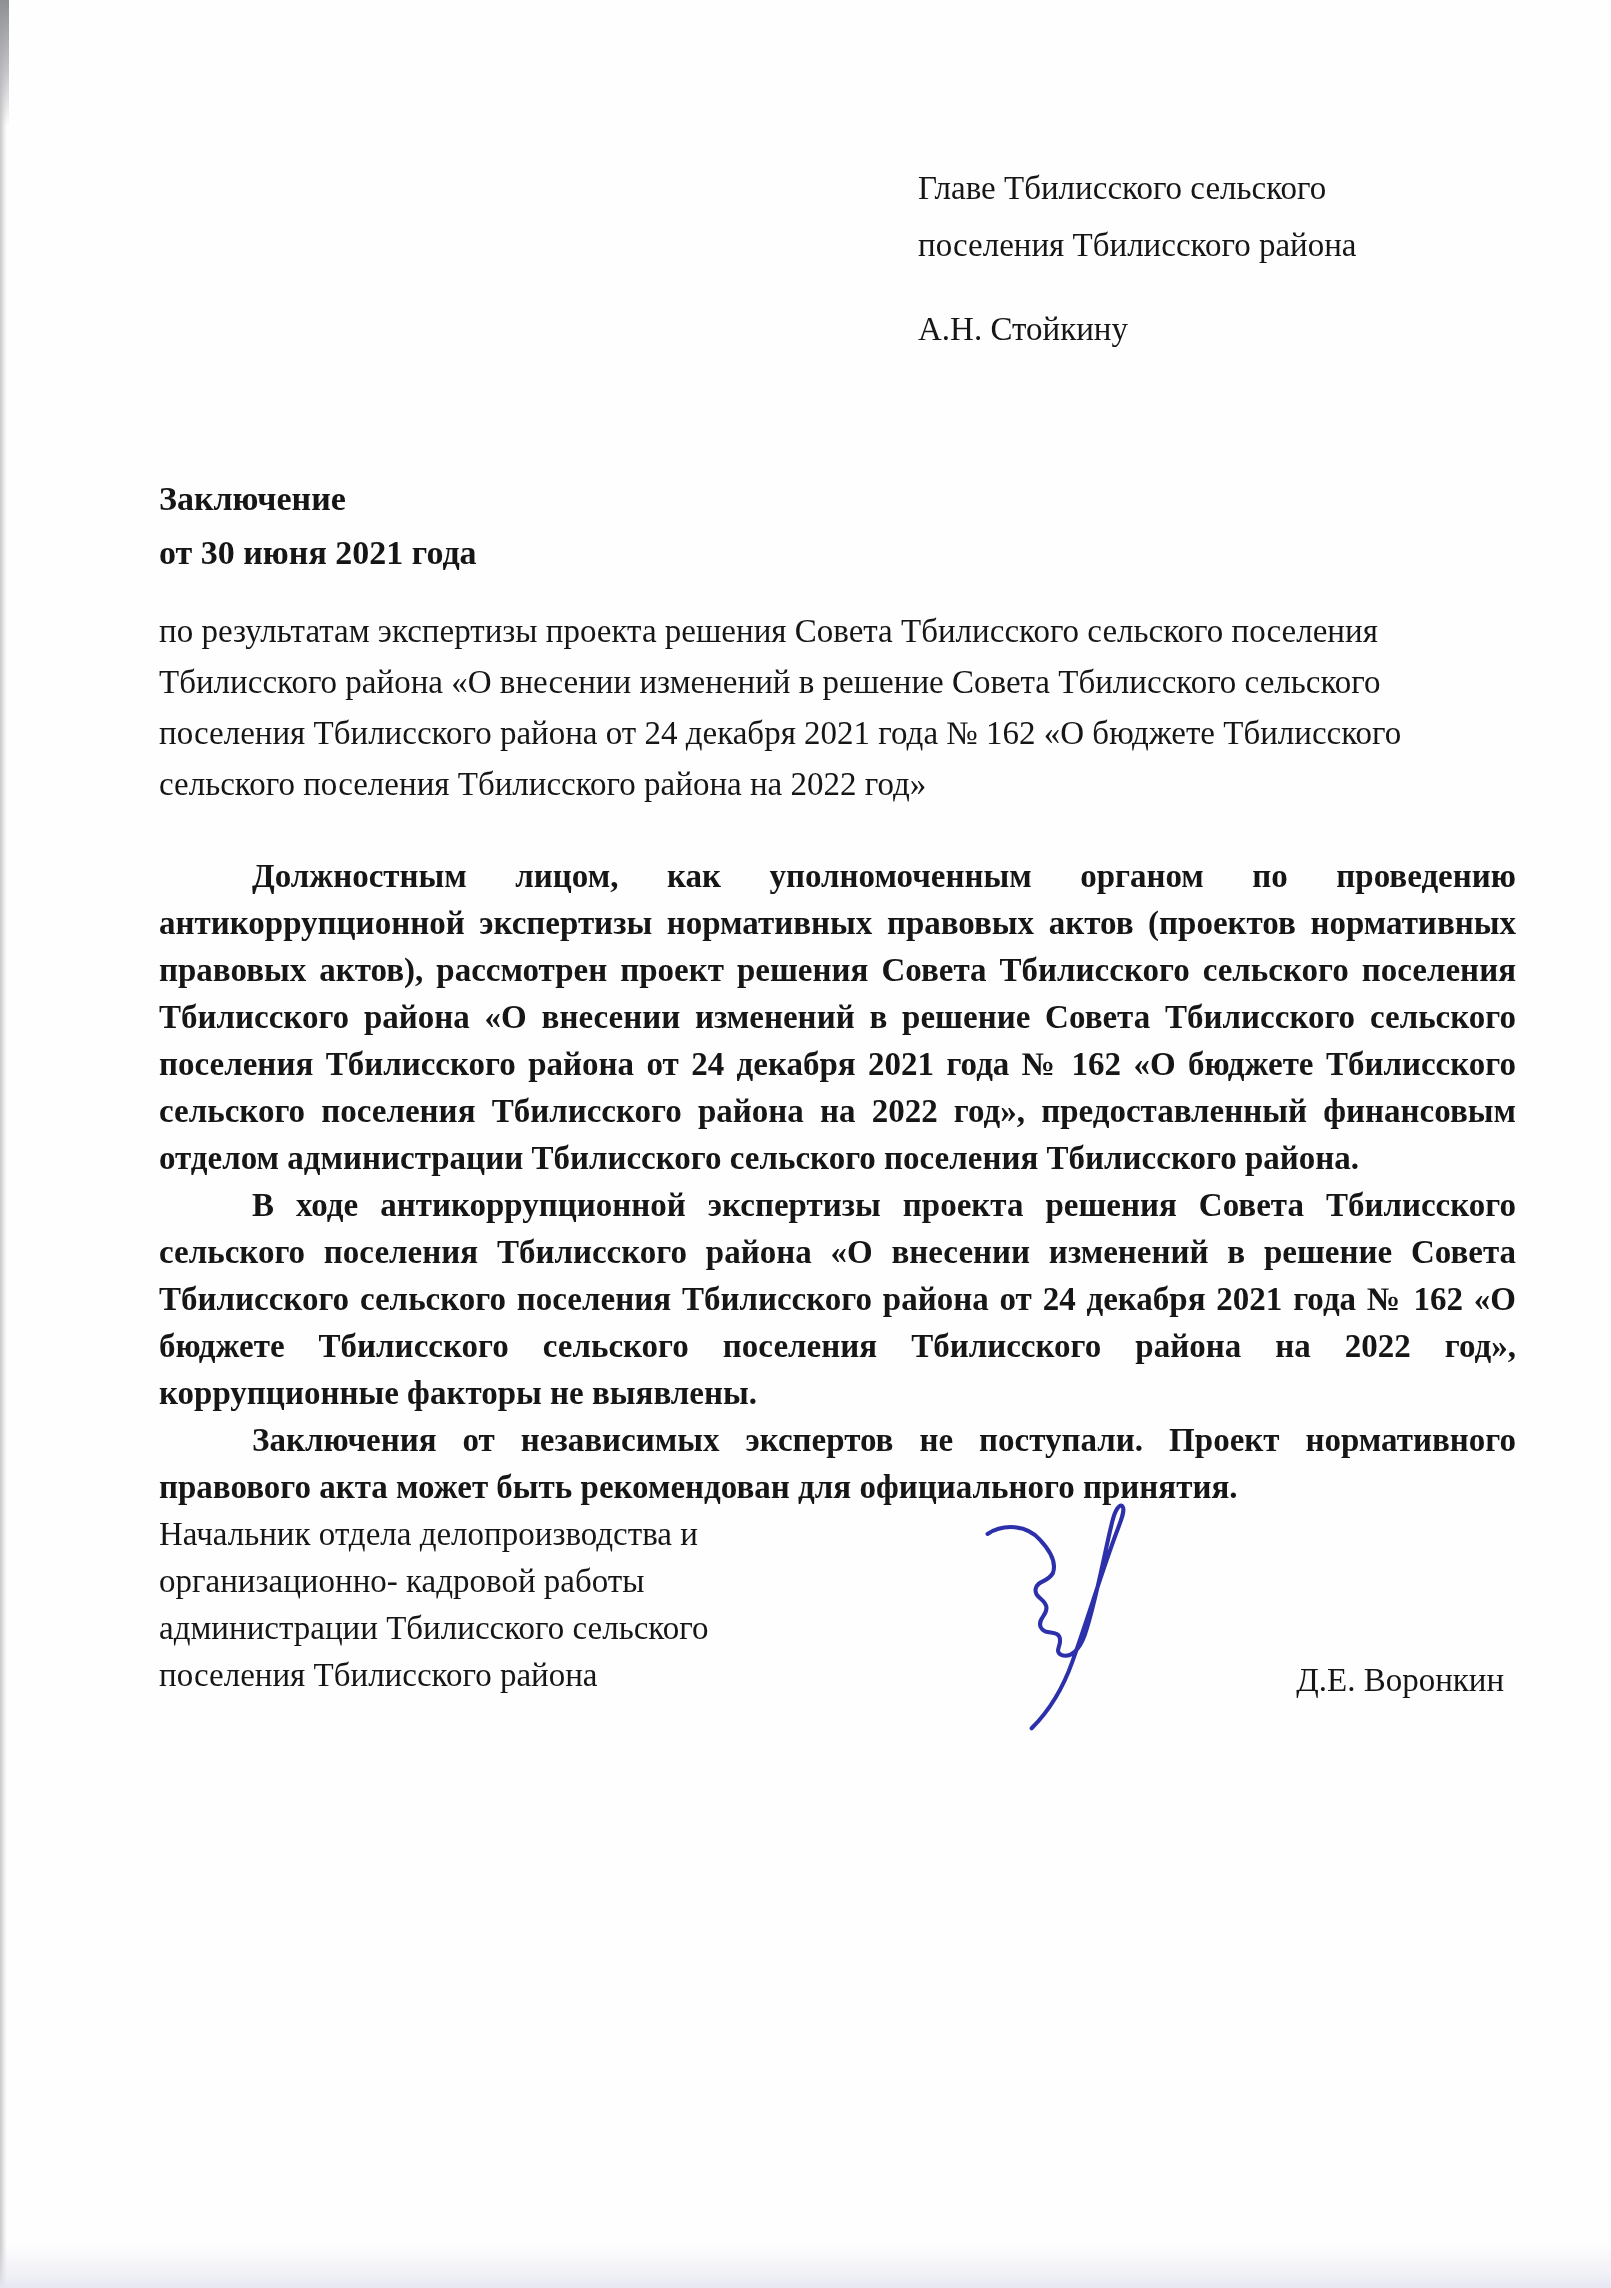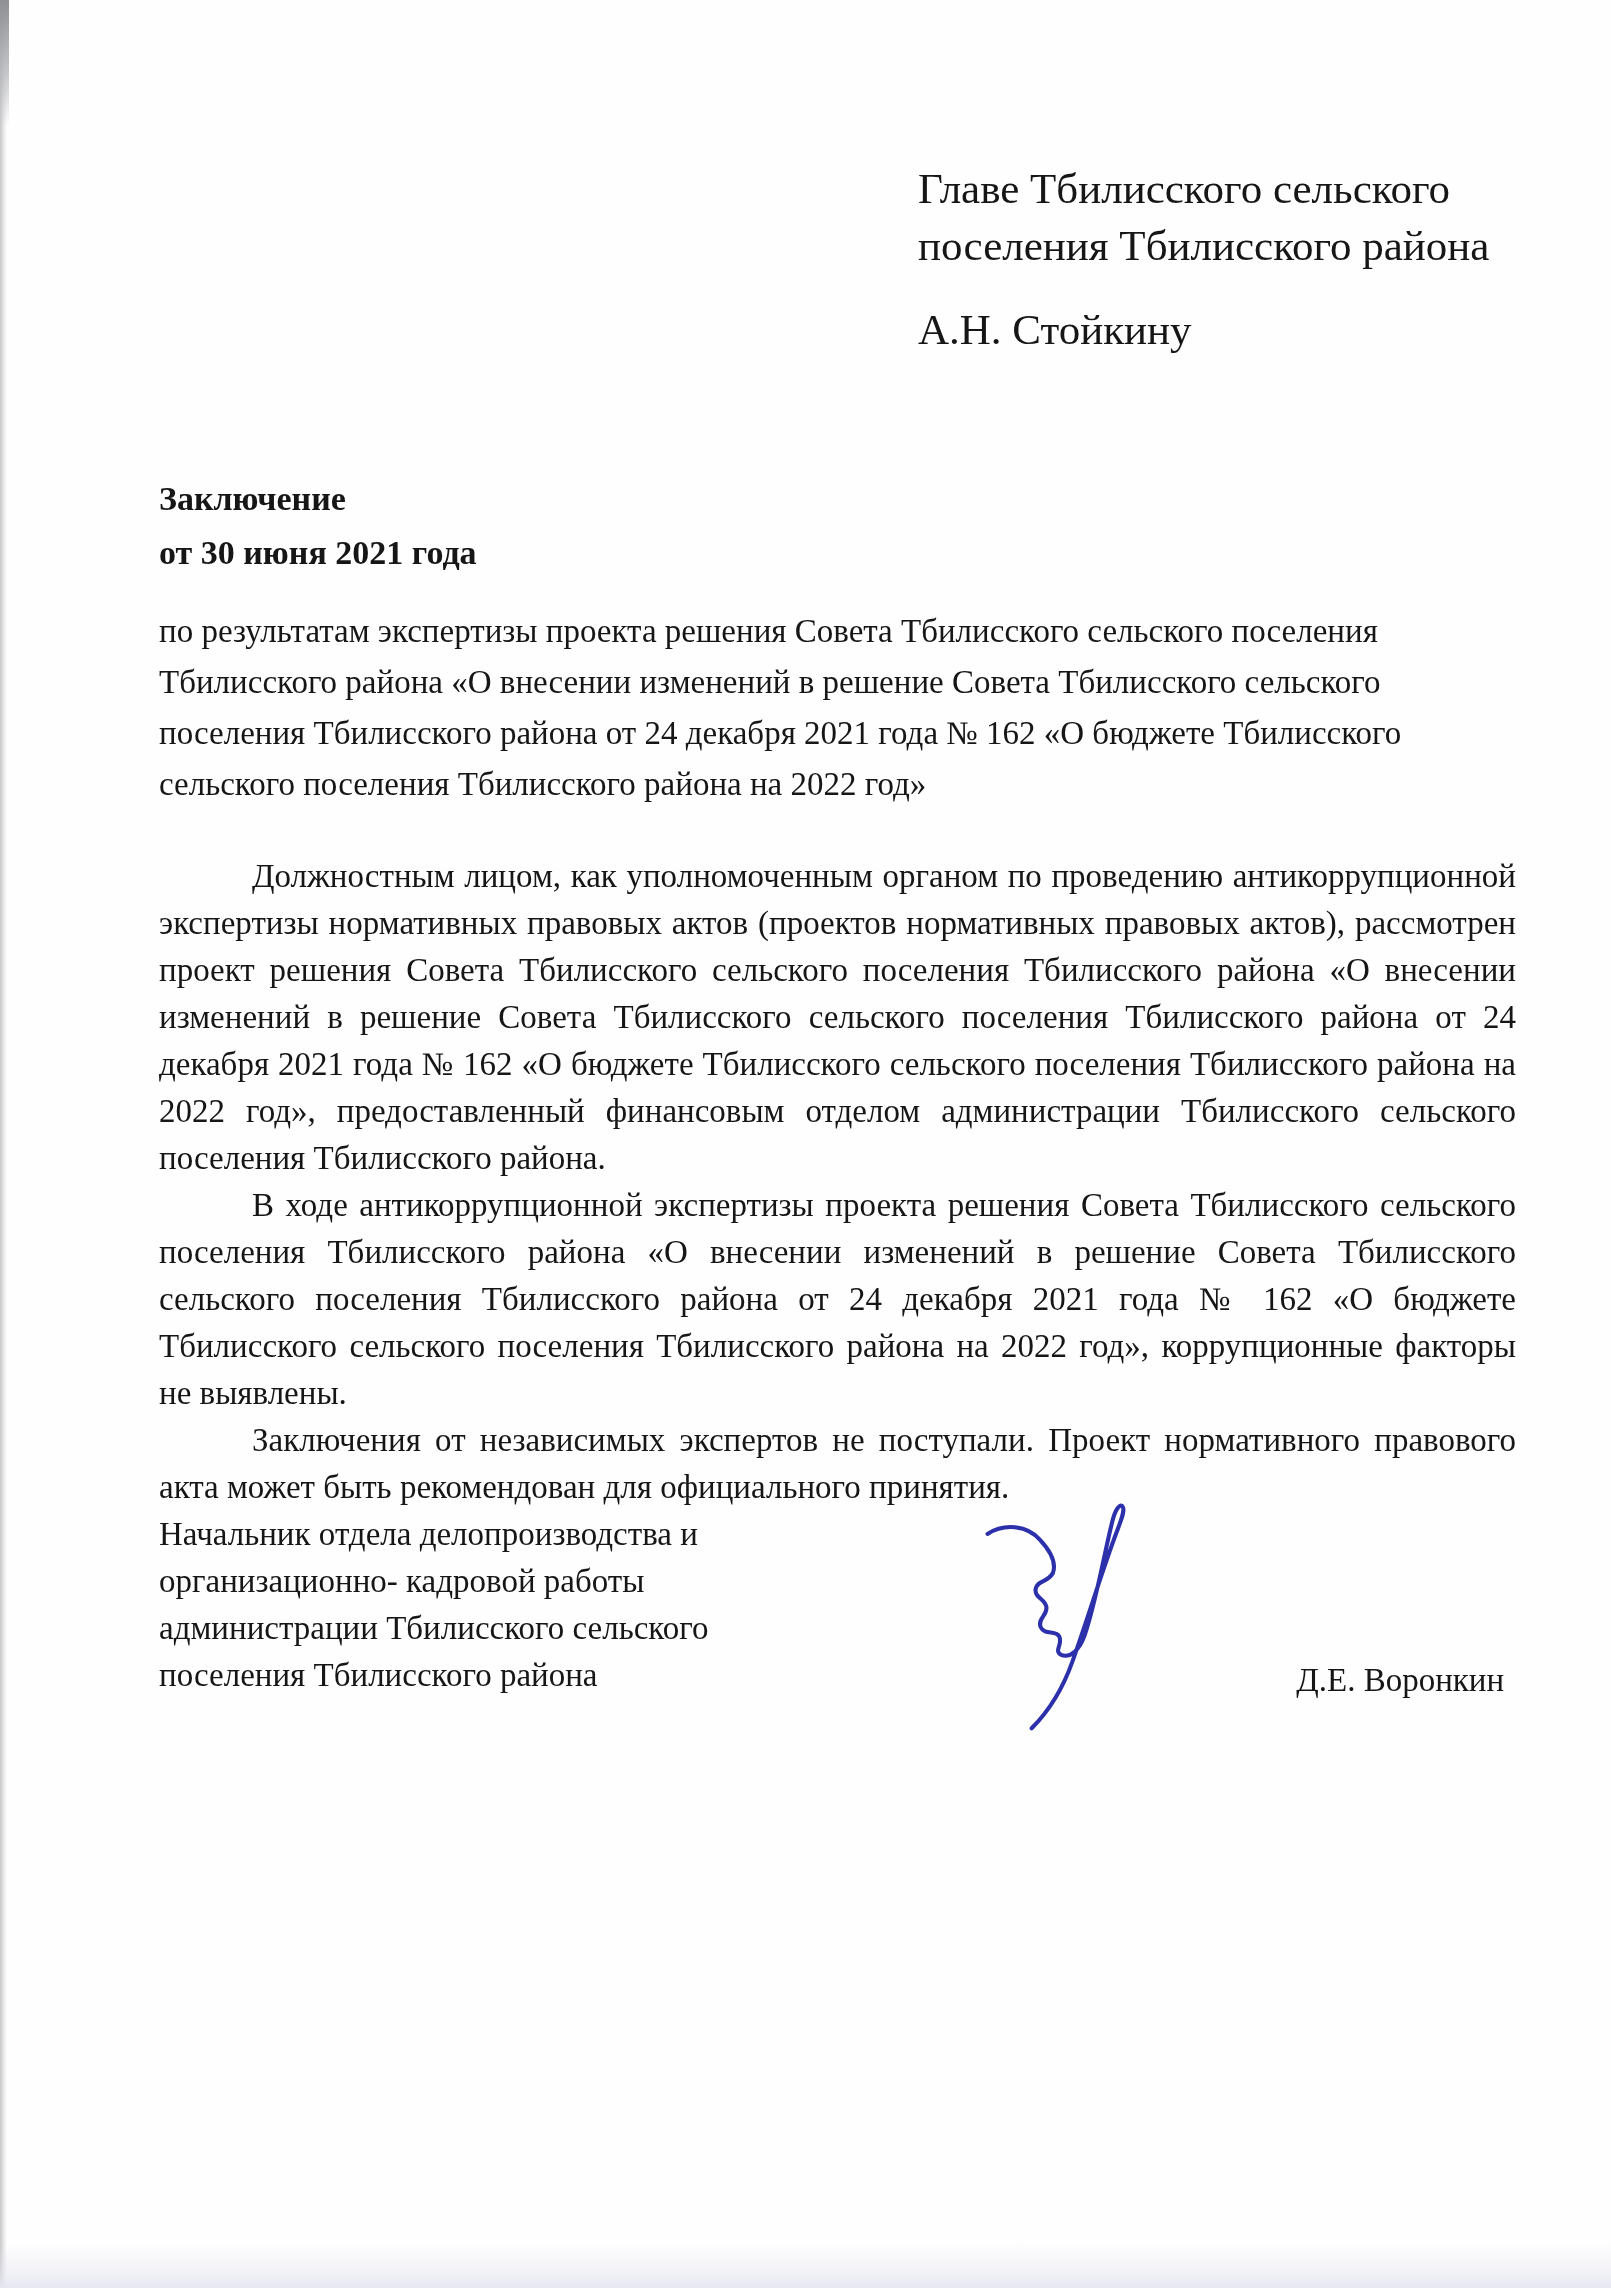--- a/index.html
+++ b/index.html
@@ -40,21 +40,21 @@
   }
   .content {
     position: absolute;
     left: 159px;
     top: 0;
     width: 1357px;
   }
   .addressee {
     margin-top: 160px;
     margin-left: 759px;
-    font-size: 43px;
+    font-size: 33px;
     line-height: 57px;
     white-space: nowrap;
   }
   .addressee-name {
     margin-top: 27.4px;
   }
   .doc-title {
     margin-top: 114px;
     text-align: left;
     font-weight: bold;
@@ -68,21 +68,21 @@
     line-height: 51px;
   }
   .body-par {
     margin: 0;
     font-size: 33px;
     line-height: 47px;
     text-align: justify;
     text-align-last: left;
     text-indent: 93px;
   }
-  .body-block { margin-top: 43px; }
+  .body-block { margin-top: 43px; font-weight: bold; }
   .sig-row {
     position: relative;
     height: 255px;
   }
   .sig-title {
     font-size: 33px;
     line-height: 47px;
   }
   .sig-name {
     position: absolute;

